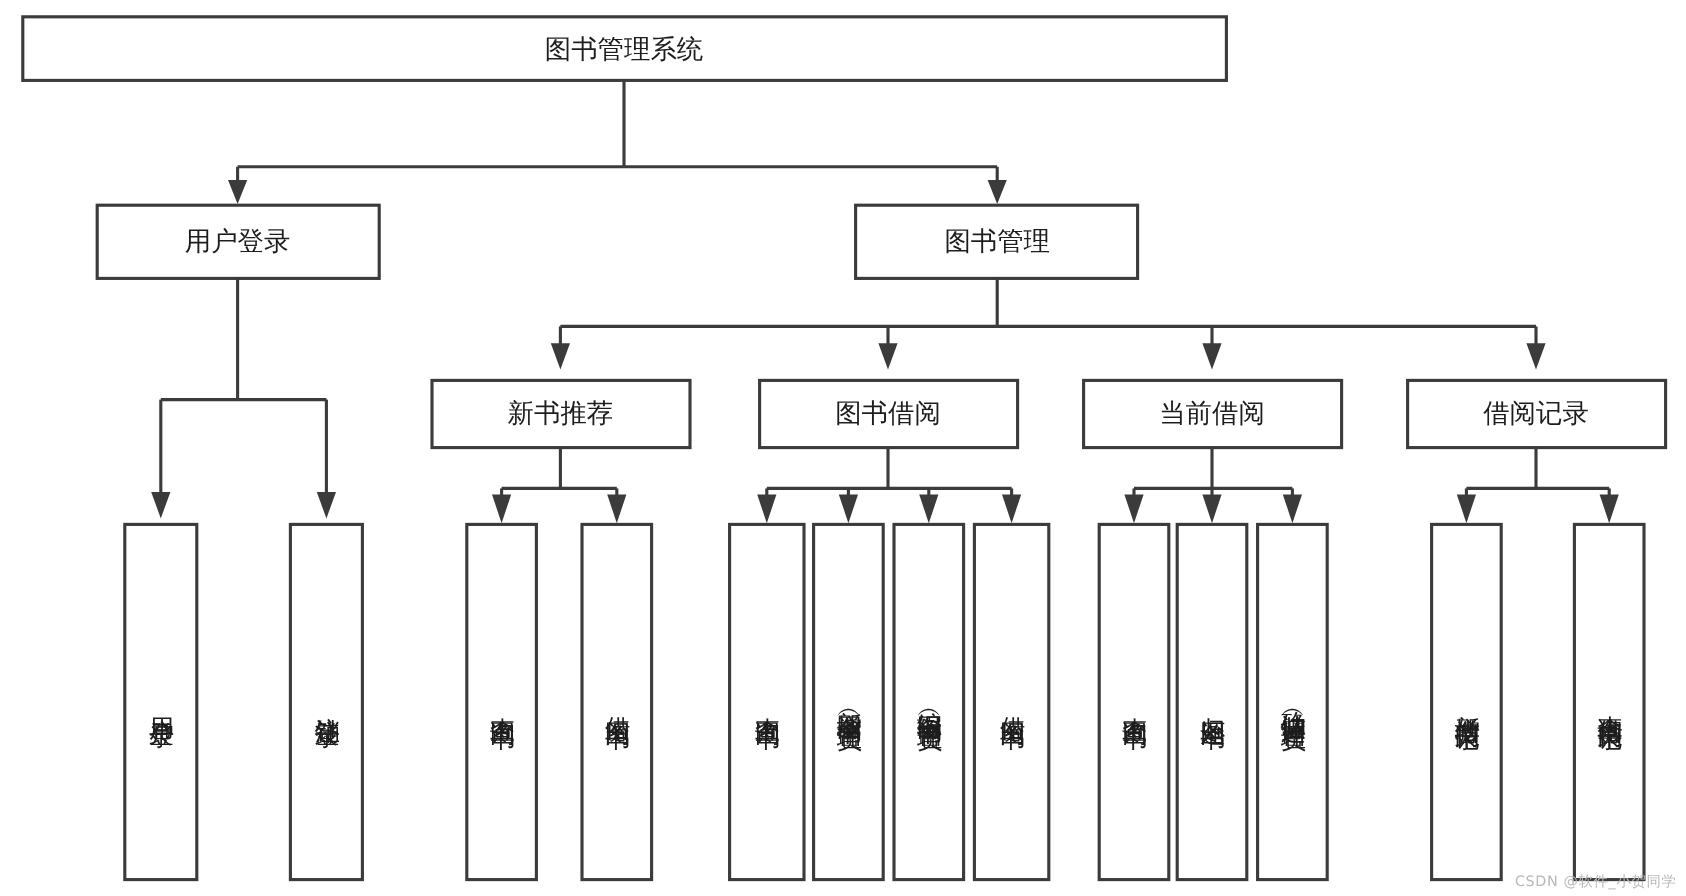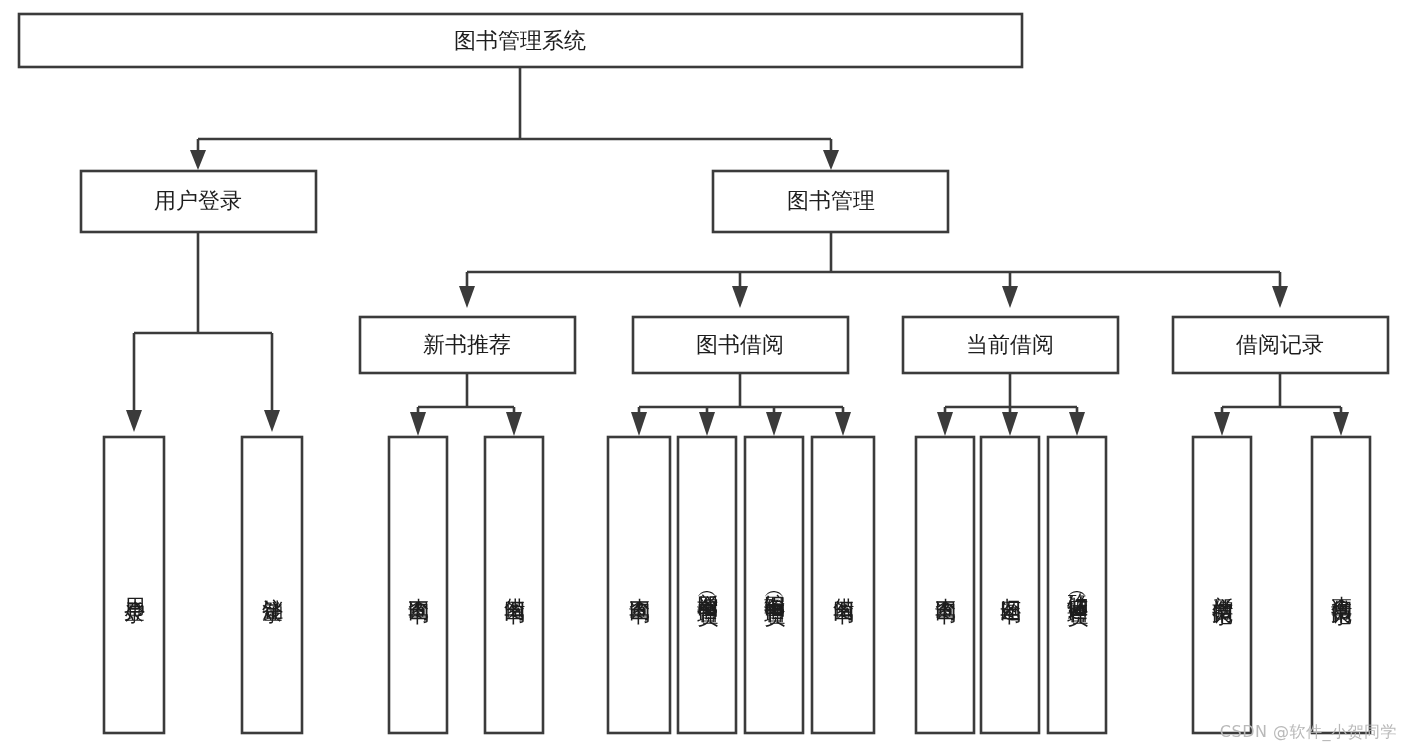--- a/index.html
+++ b/index.html
@@ -63,21 +63,21 @@
     align-items: center;
     justify-content: center;
     white-space: nowrap;
     pointer-events: none;
   }
   #watermark {
     position: absolute;
     right: 8px;
     bottom: 4px;
     font-family: "DejaVu Sans", "Liberation Sans", sans-serif;
-    font-size: 16px;
+    font-size: 12px;
     color: #b9b9b9;
     letter-spacing: 0.5px;
     white-space: nowrap;
   }
 </style>
 </head>
 <body>
 
 <div id="diagram-root">
 

